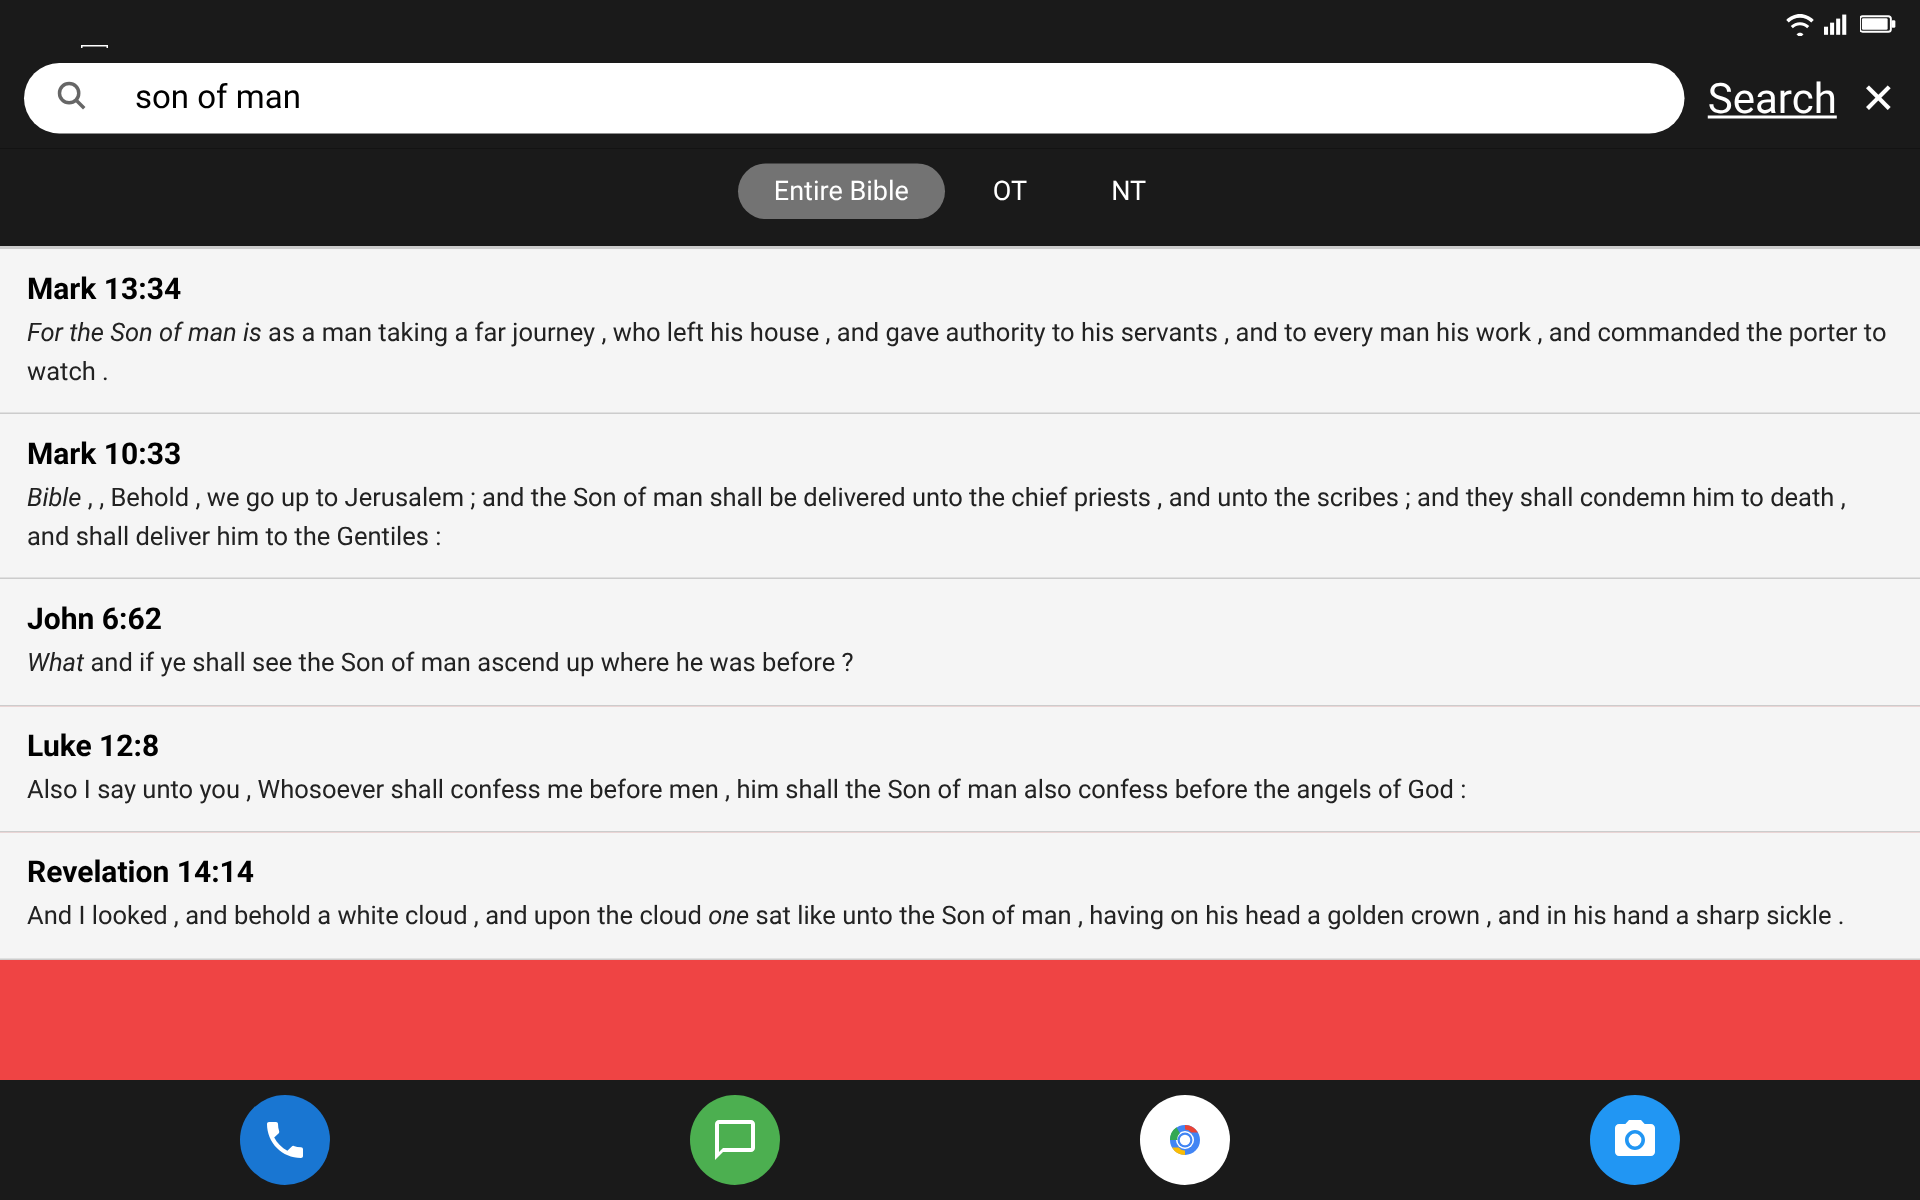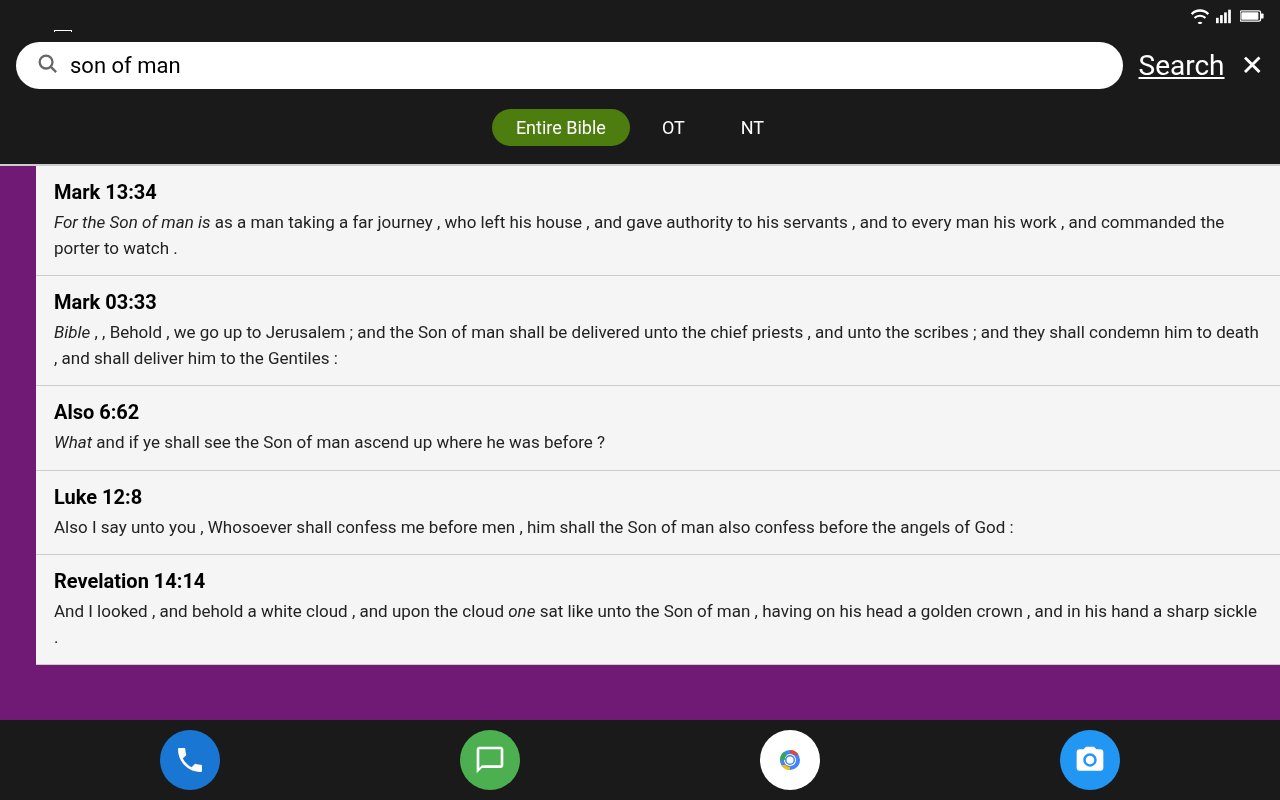--- a/index.html
+++ b/index.html
@@ -65,20 +65,21 @@
     }
     .search-icon-inner {
       color: #666;
       font-size: 20px;
     }
     .search-input-text {
       font-size: 22px;
       color: #000;
       font-weight: 400;
       flex: 1;
+      margin-left: 20px;
     }
     .search-btn {
       color: #fff;
       font-size: 28px;
       cursor: pointer;
       white-space: nowrap;
       text-decoration: underline;
     }
 
     
@@ -93,31 +94,30 @@
     }
     .filter-tab {
       padding: 8px 24px;
       border-radius: 24px;
       font-size: 18px;
       color: #fff;
       cursor: pointer;
       background: transparent;
     }
     .filter-tab.active {
-      background: #4d7c0f;
+      background: #737373;
       color: #fff;
     }
 
     
     .results-area {
       flex: 1;
-      background: #701a75;
+      background: #ef4444;
       overflow-y: auto;
       border-top: 2px solid #ccc;
-      padding-left: 36px;
     }
     .result-item {
       background: #f5f5f5;
       border-bottom: 1px solid #ccc;
       padding: 14px 18px 14px 18px;
     }
     .result-reference {
       font-size: 20px;
       font-weight: 700;
       color: #000;
@@ -212,28 +212,28 @@
 <div class="results-area">
 
   <div class="result-item">
     <div class="result-reference">Mark 13:34</div>
     <div class="result-text">
       <em>For the Son of man is</em> as a man taking a far journey , who left his house , and gave authority to his servants , and to every man his work , and commanded the porter to watch .
     </div>
   </div>
 
   <div class="result-item">
-    <div class="result-reference">Mark 03:33</div>
+    <div class="result-reference">Mark 10:33</div>
     <div class="result-text">
       <em>Bible</em> , , Behold , we go up to Jerusalem ; and the Son of man shall be delivered unto the chief priests , and unto the scribes ; and they shall condemn him to death , and shall deliver him to the Gentiles :
     </div>
   </div>
 
   <div class="result-item">
-    <div class="result-reference">Also 6:62</div>
+    <div class="result-reference">John 6:62</div>
     <div class="result-text">
       <em>What</em> and if ye shall see the Son of man ascend up where he was before ?
     </div>
   </div>
 
   <div class="result-item">
     <div class="result-reference">Luke 12:8</div>
     <div class="result-text">
       Also I say unto you , Whosoever shall confess me before men , him shall the Son of man also confess before the angels of God :
     </div>

